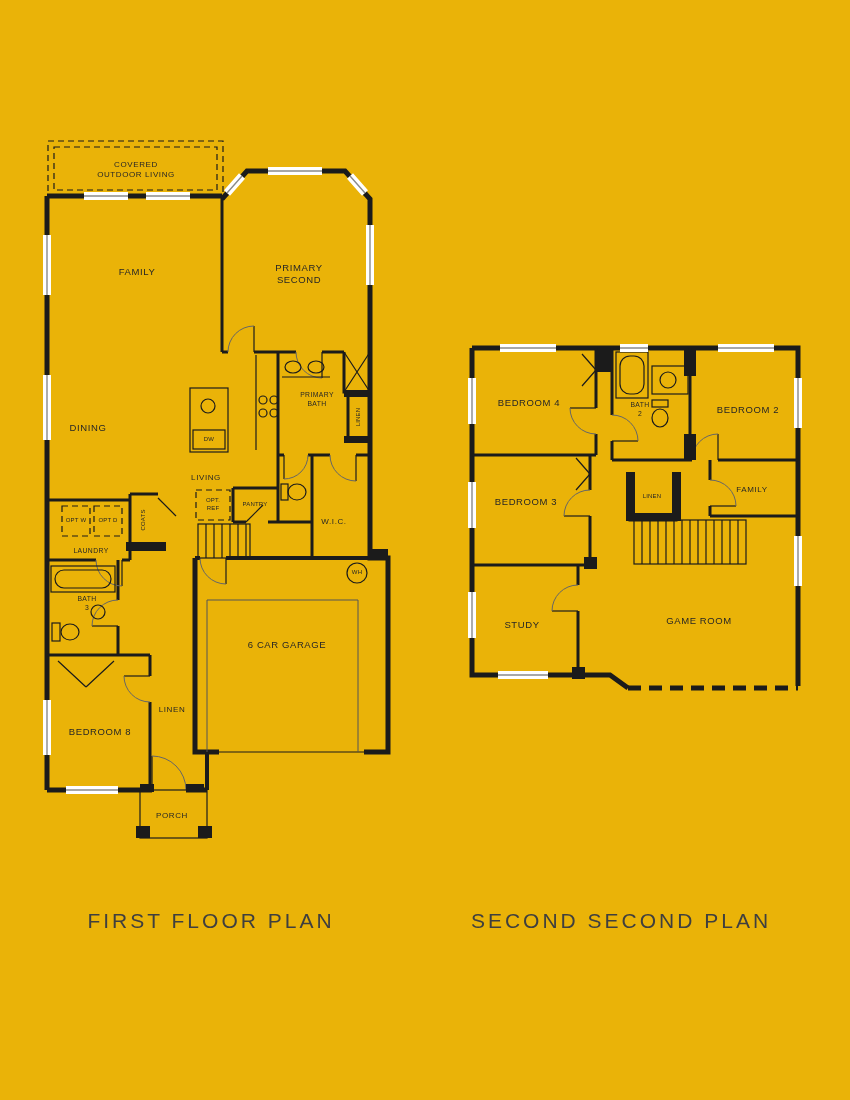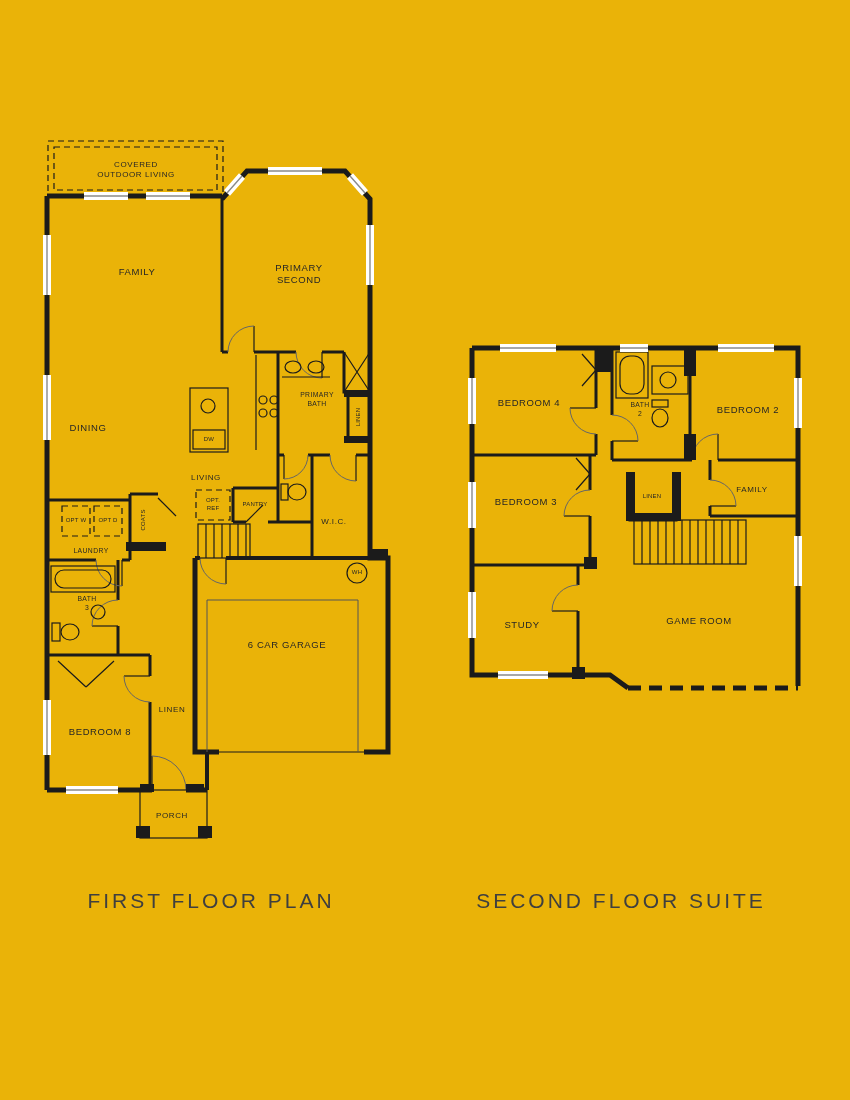--- a/index.html
+++ b/index.html
@@ -19,21 +19,21 @@
   .wing{stroke:#8a8a8a;stroke-width:1.4;fill:none;}
   .blk{fill:#1b1b1b;stroke:none;}
   
   .lbl{position:absolute;transform:translate(-50%,-50%);color:#262626;font-size:9.5px;
        letter-spacing:.6px;line-height:1.3;text-align:center;white-space:nowrap;}
   .lbl.md{font-size:8px;}
   .lbl.sm{font-size:6.8px;letter-spacing:.4px;}
   .lbl.xs{font-size:6px;letter-spacing:.2px;}
   .lbl.vert{transform:translate(-50%,-50%) rotate(-90deg);}
   .title{position:absolute;transform:translate(-50%,-50%);color:#3f3f3f;font-size:21px;
-         letter-spacing:3px;white-space:nowrap;font-weight:400;}
+         letter-spacing:3px;white-space:nowrap;font-weight:400;margin-top:20px;}
 </style>
 </head>
 <body>
 
 <div class="sheet">
 
 <svg width="850" height="1100" viewBox="0 0 850 1100">
 
   <g>
 
@@ -270,15 +270,15 @@
   <div>2</div>
 </div>
 <div class="lbl" style="left:748px;top:410px">BEDROOM 2</div>
 <div class="lbl" style="left:526px;top:502px">BEDROOM 3</div>
 <div class="lbl xs" style="left:652px;top:497px">LINEN</div>
 <div class="lbl md" style="left:752px;top:490px">FAMILY</div>
 <div class="lbl" style="left:522px;top:625px">STUDY</div>
 <div class="lbl" style="left:699px;top:621px">GAME ROOM</div>
 
 <div class="title" style="left:211px;top:901px">FIRST FLOOR PLAN</div>
-<div class="title" style="left:621px;top:901px">SECOND FLOOR SUITE</div>
+<div class="title" style="left:621px;top:901px">SECOND SECOND PLAN</div>
 
 </div>
 
 </body></html>

